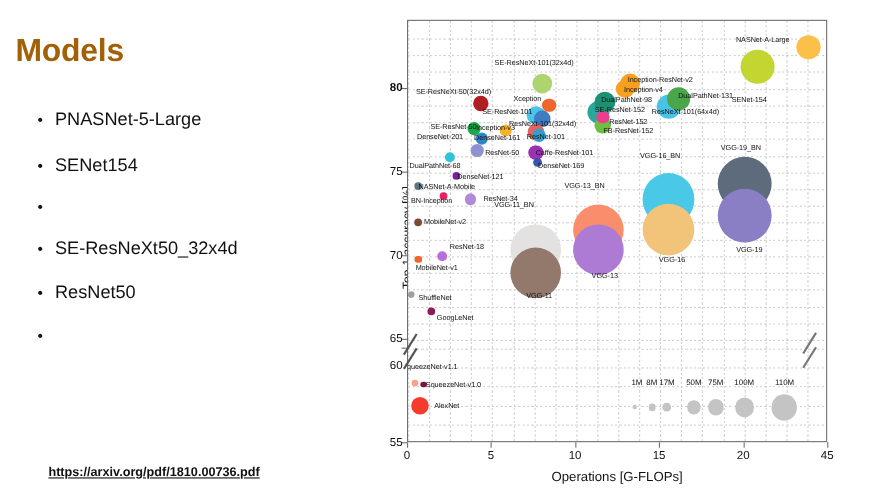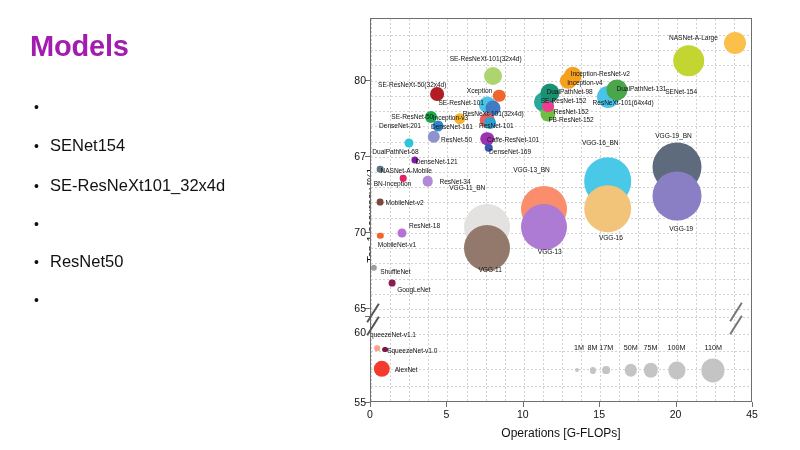--- a/index.html
+++ b/index.html
@@ -16,24 +16,24 @@
   }
 
   
   #left-panel {
     position: absolute;
     left: 0; top: 0;
     width: 360px; height: 450px;
   }
   #slide-title {
     position: absolute;
-    left: 30px; top: 30px;
+    left: 14px; top: 30px;
     font-size: 29px;
     font-weight: bold;
-    color: #a21caf;
+    color: #a16207;
     letter-spacing: -0.2px;
   }
   #model-list {
     position: absolute;
     left: 34px; top: 100px;
     width: 320px;
   }
   .model-item {
     display: flex;
     align-items: baseline;
@@ -167,40 +167,42 @@
 </head>
 <body>
 
 <div id="slide">
 
   <div id="left-panel">
     <div id="slide-title">Models</div>
     <div id="model-list">
         <div class="model-item">
           <span class="model-bullet">•</span>
+          <span class="model-label">PNASNet-5-Large</span>
         </div>
         <div class="model-item">
           <span class="model-bullet">•</span>
           <span class="model-label">SENet154</span>
         </div>
         <div class="model-item">
           <span class="model-bullet">•</span>
-          <span class="model-label">SE-ResNeXt101_32x4d</span>
-        </div>
-        <div class="model-item">
-          <span class="model-bullet">•</span>
+        </div>
+        <div class="model-item">
+          <span class="model-bullet">•</span>
+          <span class="model-label">SE-ResNeXt50_32x4d</span>
         </div>
         <div class="model-item">
           <span class="model-bullet">•</span>
           <span class="model-label">ResNet50</span>
         </div>
         <div class="model-item">
           <span class="model-bullet">•</span>
         </div>
       </div>
+    <a id="source-link" href="#">https://arxiv.org/pdf/1810.00736.pdf</a>
   </div>
 
   <div id="chart-wrap">
     <div id="yaxis-title">Top-1 accuracy [%]</div>
     <div id="xaxis-title">Operations [G-FLOPs]</div>
     <div id="axis-decor">
         <div class="xtick" style="left: 10px;"></div>
         <div class="xticklabel" style="left: 10px;">0</div>
         <div class="xtick" style="left: 86.4px;"></div>
         <div class="xticklabel" style="left: 86.4px;">5</div>
@@ -214,23 +216,23 @@
         <div class="xticklabel" style="left: 392px;">45</div>
         <div class="ytick" style="top: 402px;"></div>
         <div class="yticklabel" style="top: 402px;">55</div>
         <div class="ytick" style="top: 316px;"></div>
         <div class="yticklabel" style="top: 332px;">60</div>
         <div class="ytick" style="top: 308px;"></div>
         <div class="yticklabel" style="top: 308px;">65</div>
         <div class="ytick" style="top: 231.889px;"></div>
         <div class="yticklabel" style="top: 231.889px;">70</div>
         <div class="ytick" style="top: 155.778px;"></div>
-        <div class="yticklabel" style="top: 155.778px;">67</div>
+        <div class="yticklabel" style="top: 155.778px;">75</div>
         <div class="ytick" style="top: 79.6667px;"></div>
-        <div class="yticklabel" style="top: 79.6667px;">80</div>
+        <div class="yticklabel" style="top: 79.6667px; font-weight: bold;">80</div>
       </div>
     <div id="plot-area">
       <div id="gridlines">
           <div class="gridline v" style="left: 0px;"></div>
           <div class="gridline v" style="left: 19.1px;"></div>
           <div class="gridline v" style="left: 38.2px;"></div>
           <div class="gridline v" style="left: 57.3px;"></div>
           <div class="gridline v" style="left: 76.4px;"></div>
           <div class="gridline v" style="left: 95.5px;"></div>
           <div class="gridline v" style="left: 114.6px;"></div>

